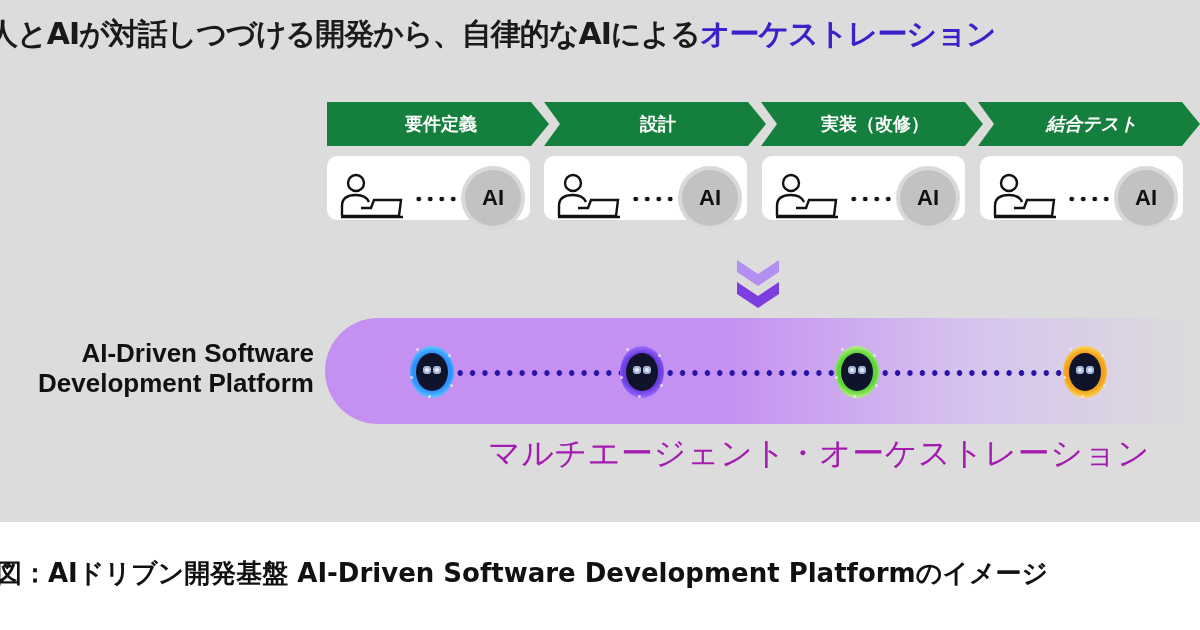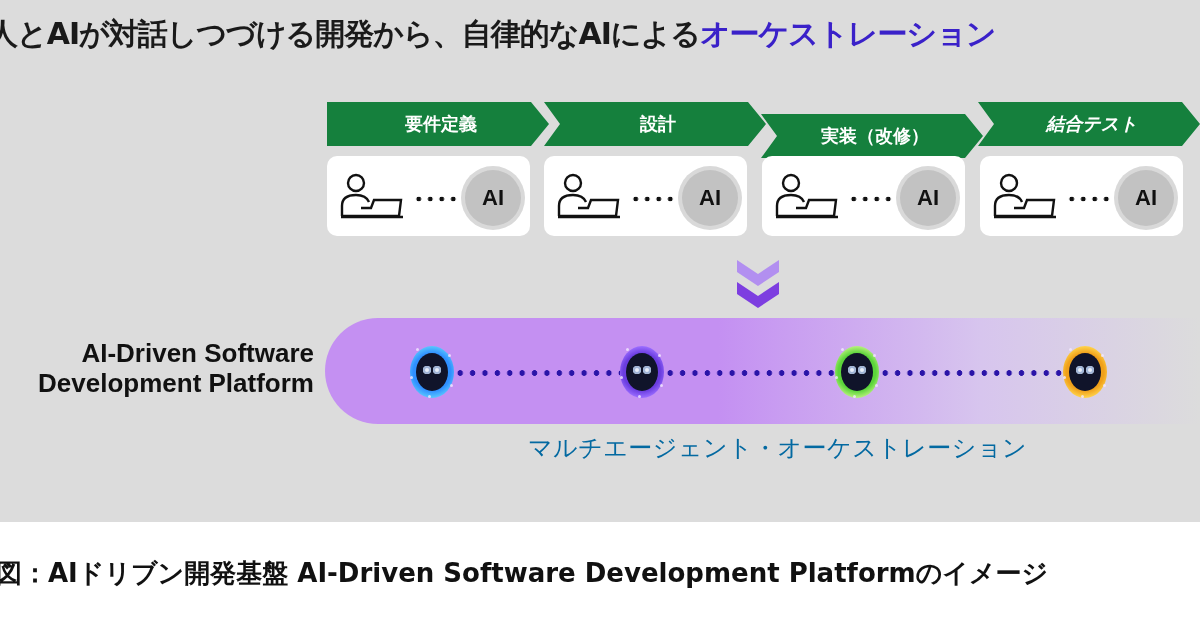--- a/index.html
+++ b/index.html
@@ -2,51 +2,51 @@
 <html><head>
 <meta charset="utf-8">
 <style>
   html, body { margin:0; padding:0; }
   body { width:1200px; height:630px; overflow:hidden; position:relative; background:#ffffff; font-family:"DejaVu Sans", sans-serif; }
   .panel { position:absolute; left:0; top:0; width:1200px; height:522px; background:#dcdcdc; }
   .headline { position:absolute; left:-12px; top:14px; white-space:nowrap; font-size:30px; font-weight:bold; color:#1a1a1a; letter-spacing:-1px; }
   .headline .hl { color:#3a21c9; }
   .stage { position:absolute; top:102px; height:44px; background:#15803d; color:#ffffff; font-size:18px; font-weight:bold; display:flex; align-items:center; justify-content:center; }
   .stage span { padding-left:6px; }
-  .card { position:absolute; top:156px; width:203px; height:80px; background:#ffffff; border-radius:10px; }
+  .card { position:absolute; top:156px; width:203px; height:64px; background:#ffffff; border-radius:10px; }
   .card .person { position:absolute; left:12px; top:16px; }
   .card .dots { position:absolute; left:86px; top:40px; width:46px; height:6px; background-image:radial-gradient(circle, #111 2.2px, transparent 2.6px); background-size:11.5px 6px; }
   .card .ai { position:absolute; left:138px; top:14px; width:56px; height:56px; border-radius:50%; background:#c2c2c2; box-shadow:0 0 0 4px #d9d9d9; display:flex; align-items:center; justify-content:center; font-family:"Liberation Sans", sans-serif; font-size:22px; font-weight:bold; color:#111; }
   .chev { position:absolute; left:735px; top:258px; }
   .platform-label { position:absolute; left:-6px; top:338px; font-family:"Liberation Sans", sans-serif; font-size:26px; font-weight:bold; color:#111; line-height:30px; text-align:right; width:320px; }
   .band { position:absolute; left:325px; top:318px; width:875px; height:106px; border-radius:53px 0 0 53px;
           background:linear-gradient(90deg, #c490f2 0%, #c490f2 45%, #d7c5ee 75%, #dcdcdc 100%); }
   .line-dots { position:absolute; top:369px; height:8px; background-image:radial-gradient(circle, #2a14a8 2.6px, transparent 3px); background-size:12.4px 8px; }
   .agent { position:absolute; top:346px; width:44px; height:52px; border-radius:50%; display:flex; align-items:center; justify-content:center; }
   .agent .face { width:32px; height:38px; border-radius:50%; background:#10142a; position:relative; }
   .agent .eye { position:absolute; top:13px; width:8px; height:8px; border-radius:50%; background:#e8eef8; box-shadow:inset 0 0 0 2px #9fb4d6; }
   .agent .spark { position:absolute; width:3px; height:3px; border-radius:50%; background:#f3e8ff; opacity:.8; }
-  .orch { position:absolute; left:488px; top:432px; font-size:24px; color:#0369a1; letter-spacing:0.5px; white-space:nowrap;margin-left:40px; }
+  .orch { position:absolute; left:488px; top:432px; font-size:32px; color:#a21caf; letter-spacing:0.5px; white-space:nowrap; }
   .caption { position:absolute; left:-4px; top:556px; white-space:nowrap; font-size:26px; font-weight:bold; color:#111; }
 </style>
 </head>
 <body>
 
 <div class="panel"></div>
 
 <div class="headline"><span>人とAIが対話しつづける開発から、自律的なAIによる</span><span class="hl">オーケストレーション</span></div>
 
 <div id="stages">
     <div class="stage" style="left: 327px; width: 222px; clip-path: polygon(0px 0px, calc(100% - 18px) 0px, 100% 50%, calc(100% - 18px) 100%, 0px 100%);">
       <span>要件定義</span>
     </div>
     <div class="stage" style="left: 544px; width: 222px; clip-path: polygon(0px 0px, calc(100% - 18px) 0px, 100% 50%, calc(100% - 18px) 100%, 0px 100%, 16px 50%);">
       <span>設計</span>
     </div>
-    <div class="stage" style="left: 761px; width: 222px; clip-path: polygon(0px 0px, calc(100% - 18px) 0px, 100% 50%, calc(100% - 18px) 100%, 0px 100%, 16px 50%); margin-top: 12px;">
+    <div class="stage" style="left: 761px; width: 222px; clip-path: polygon(0px 0px, calc(100% - 18px) 0px, 100% 50%, calc(100% - 18px) 100%, 0px 100%, 16px 50%);">
       <span>実装（改修）</span>
     </div>
     <div class="stage" style="left: 978px; width: 222px; clip-path: polygon(0px 0px, calc(100% - 18px) 0px, 100% 50%, calc(100% - 18px) 100%, 0px 100%, 16px 50%); font-style: italic;">
       <span>結合テスト</span>
     </div>
   </div>
 <div id="cards">
     <div class="card" style="left: 327px;">
       <div class="person"><svg width="72" height="50" viewBox="0 0 72 50">
           <circle cx="17" cy="11" r="8" fill="none" stroke="#111" stroke-width="2.4"></circle>

